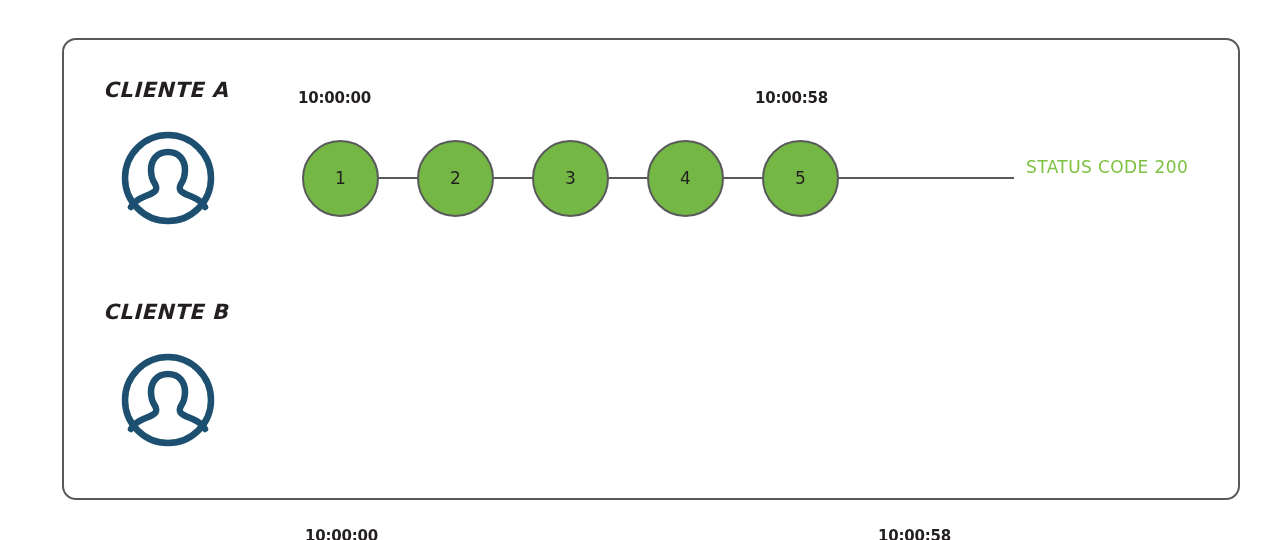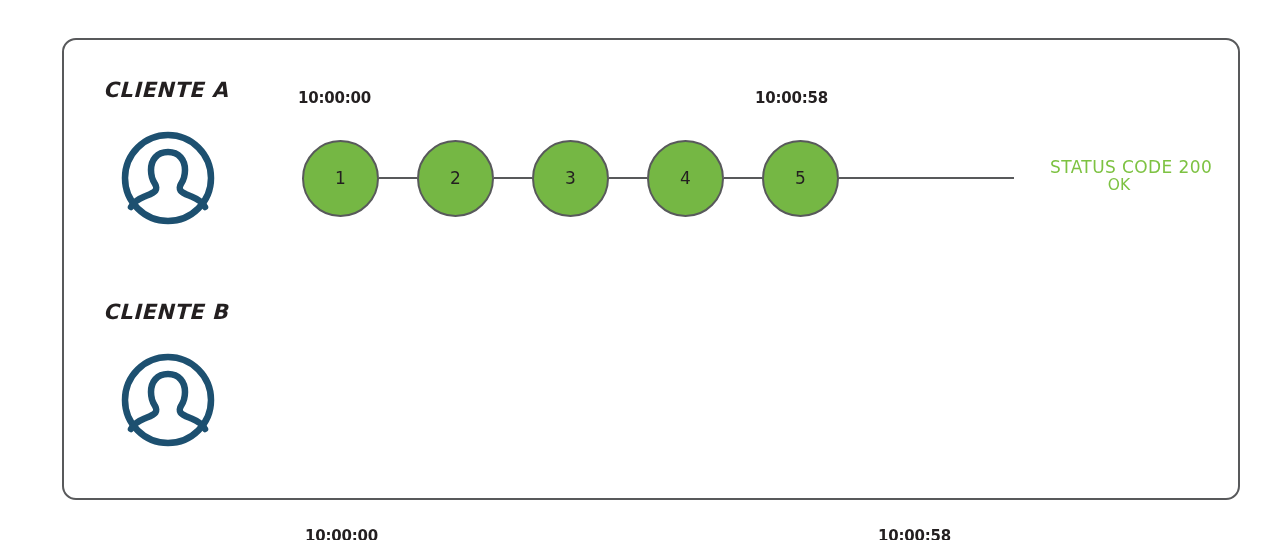--- a/index.html
+++ b/index.html
@@ -123,21 +123,20 @@
     text-align: center;
     font-family: "DejaVu Sans", sans-serif;
     white-space: nowrap;
     line-height: 1.12;
   }
   .status-line-1 {
     display: block;
     font-size: 17px;
     font-weight: 400;
     letter-spacing: 0.4px;
-    margin-left: 24px;
   }
   .status-line-2 {
     display: block;
     font-size: 15.5px;
     font-weight: 400;
     letter-spacing: 0.2px;
   }
   #status-a {
     left: 1026px;
     top: 158px;
@@ -183,21 +182,20 @@
     <div class="node ok">3</div>
     <div class="connector"></div>
     <div class="node ok">4</div>
     <div class="connector"></div>
     <div class="node ok">5</div>
     <div class="tail" id="tail-a"></div>
   </div>
 
   <div class="status-label" id="status-a">
     <span class="status-line-1">STATUS CODE 200</span>
-    <span class="status-line-2">OK</span>
   </div>
 
 </div>
 
 <div class="client-row" id="row-client-b">
 
   <div class="client-name">CLIENTE B</div>
 
   <div class="avatar">
     <svg width="100" height="100" viewBox="0 0 100 100">

